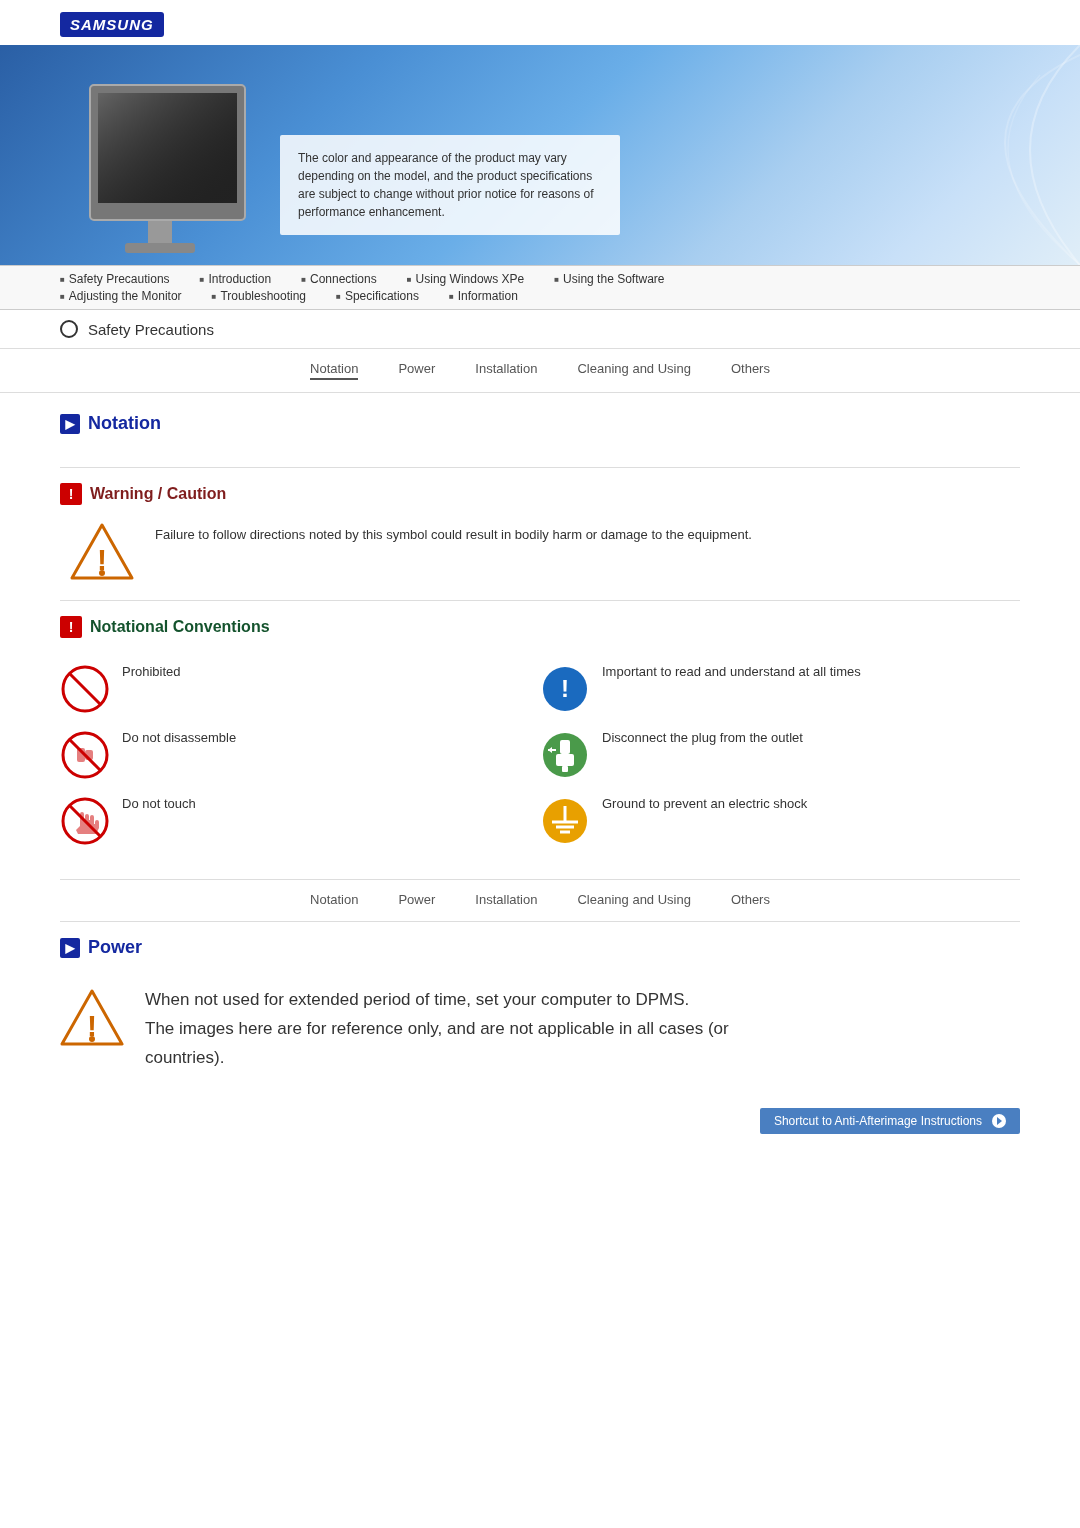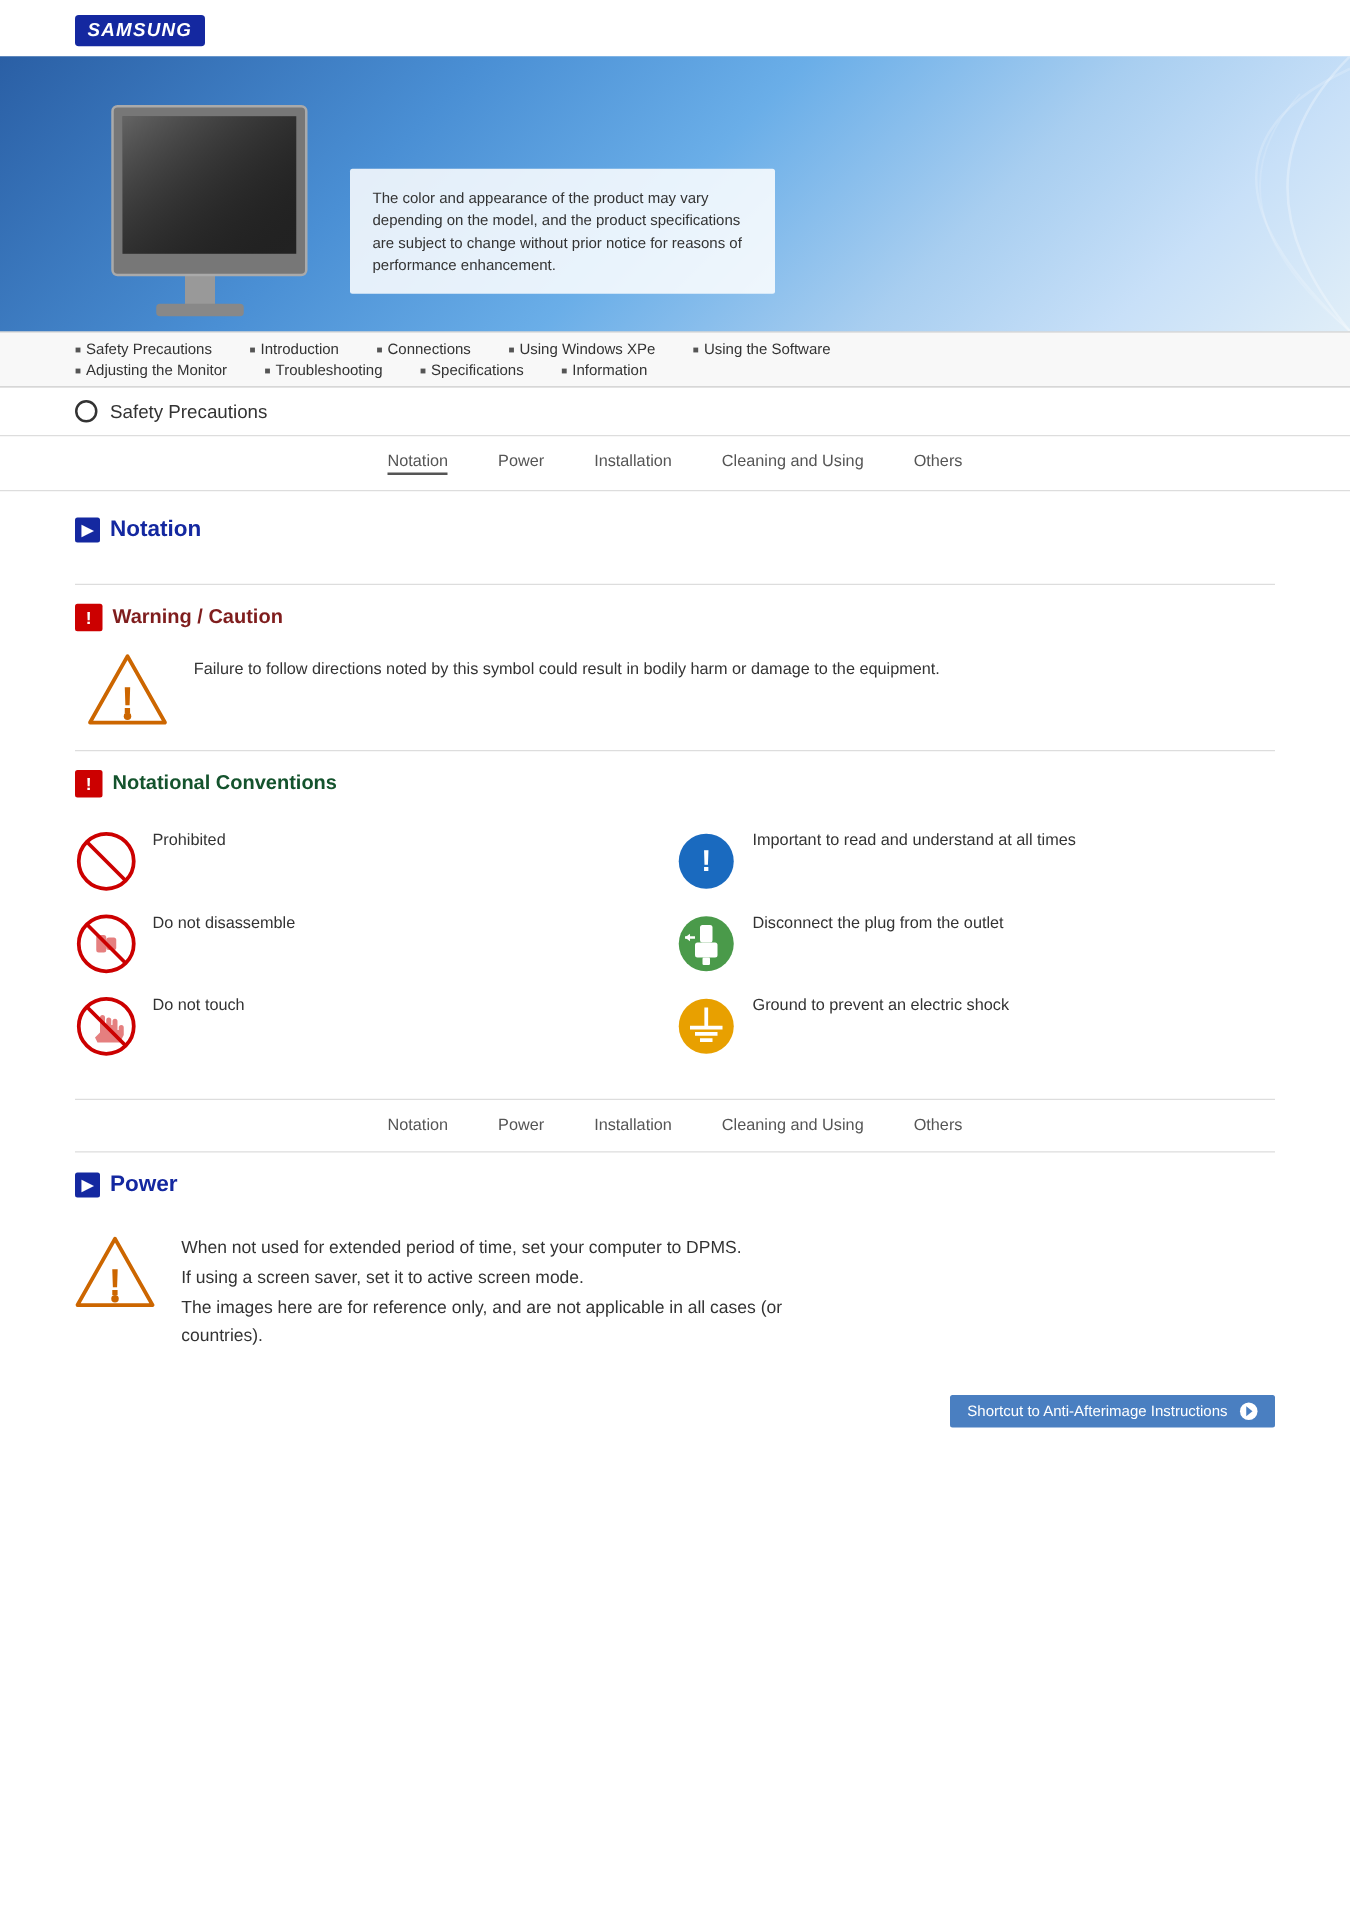--- a/index.html
+++ b/index.html
@@ -61,21 +61,21 @@
 
     
     svg { display: block; }
 
     
     .bottom-sub-nav { display: flex; justify-content: center; gap: 40px; padding: 12px 0; border-top: 1px solid #ddd; border-bottom: 1px solid #ddd; margin-top: 10px; }
 
     
     .power-section { padding: 15px 0; }
     .power-content { display: flex; align-items: flex-start; gap: 20px; padding: 10px 0; }
-    .power-text { font-size: 14px; line-height: 1.7; }
+    .power-text { font-size: 17px; line-height: 1.7; }
 
     
     .shortcut-btn { display: flex; justify-content: flex-end; padding: 10px 0 20px; }
     .btn-shortcut { background: #4a7fc1; color: #fff; font-size: 12px; padding: 6px 14px; border: none; border-radius: 2px; cursor: pointer; display: flex; align-items: center; gap: 10px; }
     .btn-circle { width: 14px; height: 14px; border-radius: 50%; background: #fff; display: inline-flex; align-items: center; justify-content: center; }
     .btn-circle-inner { width: 0; height: 0; border-top: 4px solid transparent; border-bottom: 4px solid transparent; border-left: 5px solid #4a7fc1; margin-left: 1px; }
   </style>
 </head>
 <body>
 
@@ -279,21 +279,20 @@
     </div>
     <div class="power-content">
 
       <svg width="65" height="65" viewBox="0 0 65 65">
         <polygon points="32,5 62,58 2,58" fill="none" stroke="#cc6600" stroke-width="3" stroke-linejoin="round"></polygon>
         <text x="32" y="50" text-anchor="middle" font-size="30" font-weight="bold" fill="#cc6600">!</text>
         <circle cx="32" cy="53" r="3" fill="#cc6600"></circle>
       </svg>
       <div class="power-text">
         <div>When not used for extended period of time, set your computer to DPMS.</div>
-        <div>If using a screen saver, set it to active screen mode.</div>
         <div>
           <span>The images here are for reference only, and are not applicable in all cases (or</span>
         </div>
         <div>countries).</div>
       </div>
     </div>
   </div>
 
   <div class="shortcut-btn">
     <button class="btn-shortcut">

